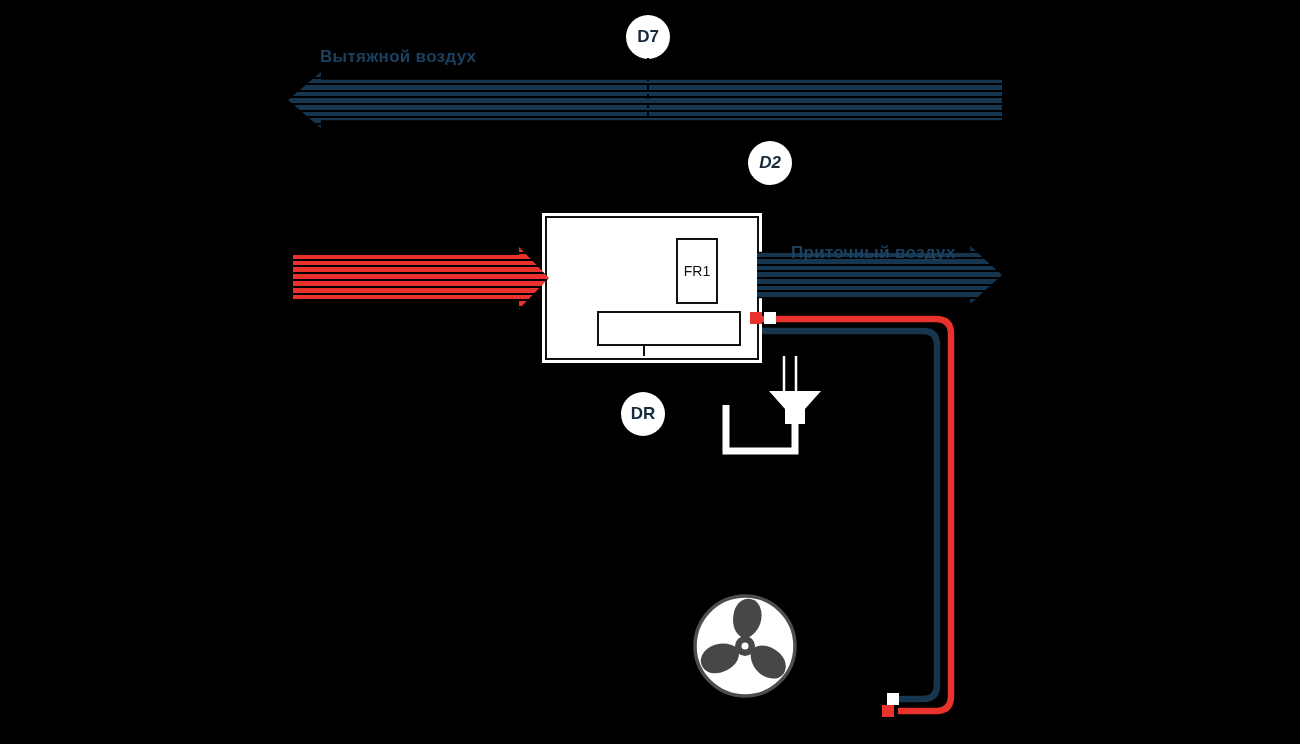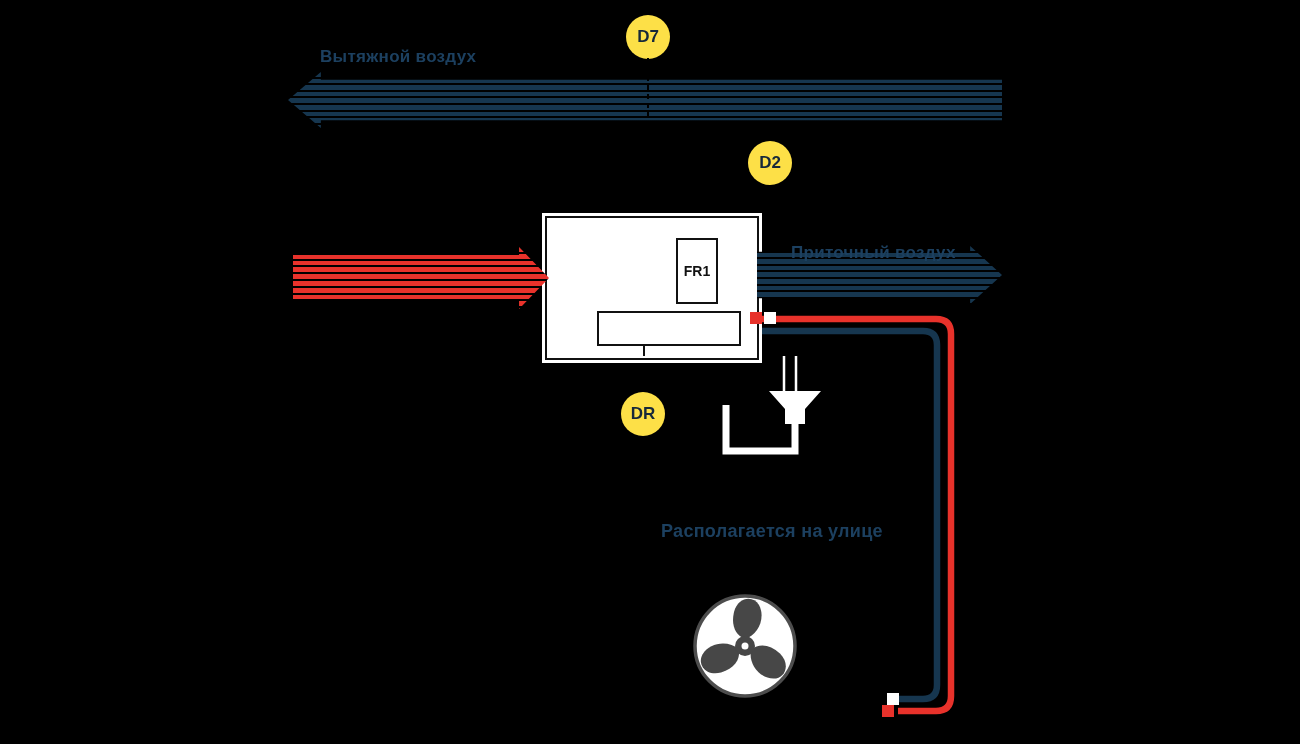--- a/index.html
+++ b/index.html
@@ -26,34 +26,34 @@
   }
   .lbl{
     position:absolute;font-weight:700;color:var(--label);
     font-size:17px;letter-spacing:.3px;white-space:nowrap;
   }
   .lbl-exhaust{left:320px;top:47px;}
   .lbl-supply{left:791px;top:243px;}
   .lbl-outdoor{left:661px;top:521px;font-size:18px;}
   .tag{
     position:absolute;width:44px;height:44px;border-radius:50%;
-    background:#fde047;display:grid;place-items:center;
+    background:#ffffff;display:grid;place-items:center;
     font-size:17px;font-weight:700;color:var(--circletext);
   }
   .tag-d7{left:626px;top:15px;}
-  .tag-d2{left:748px;top:141px;}
+  .tag-d2{left:748px;top:141px;font-style:italic;}
   .tag-dr{left:621px;top:392px;}
   .unit{
     position:absolute;left:545px;top:216px;width:210px;height:140px;
     background:#fff;border:2px solid var(--ink);box-shadow:0 0 0 3px #fff;
   }
   .fr1{
     position:absolute;left:129px;top:20px;width:38px;height:62px;
     border:2px solid var(--ink);background:#fff;
-    display:grid;place-items:center;font-size:14px;font-weight:700;color:var(--ink);
+    display:grid;place-items:center;font-size:14px;font-weight:400;color:var(--ink);
   }
   .coil{
     position:absolute;left:50px;top:93px;width:140px;height:31px;
     border:2px solid var(--ink);background:#fff;
   }
   .tick{position:absolute;left:96px;top:126px;width:2px;height:12px;background:var(--ink);}
   .overlay{position:absolute;inset:0;pointer-events:none;}
   .pipe-hot{stroke:var(--red);stroke-width:6.5;fill:none;}
   .pipe-cold{stroke:var(--navy);stroke-width:6.5;fill:none;}
   .port-red{fill:var(--red);}
@@ -78,21 +78,20 @@
     <div class="coil"></div>
     <div class="tick"></div>
   </div>
 
   <div class="arrow arrow-exhaust"></div>
   <div class="arrow arrow-intake"></div>
   <div class="arrow arrow-supply"></div>
 
   <div class="lbl lbl-exhaust">Вытяжной воздух</div>
   <div class="lbl lbl-supply">Приточный воздух</div>
-  <div class="lbl lbl-outdoor">Располагается на улице</div>
 
   <div class="tag tag-d7">
     <span>D7</span>
   </div>
   <div class="tag tag-d2">
     <span>D2</span>
   </div>
   <div class="tag tag-dr">
     <span>DR</span>
   </div>

